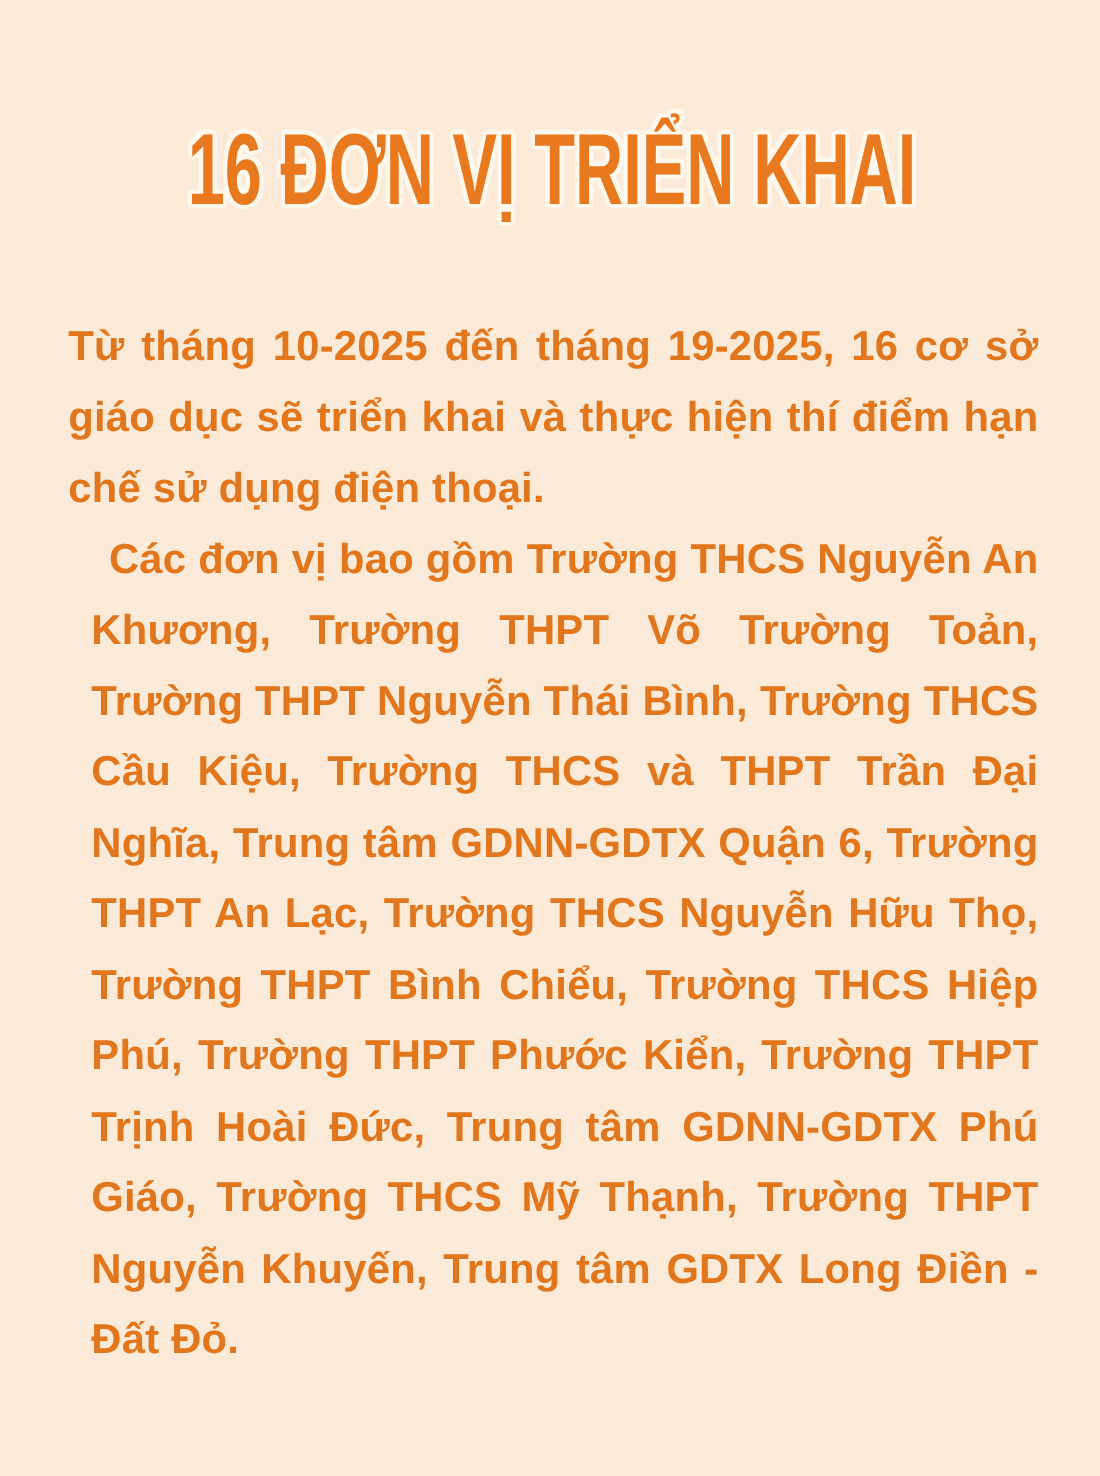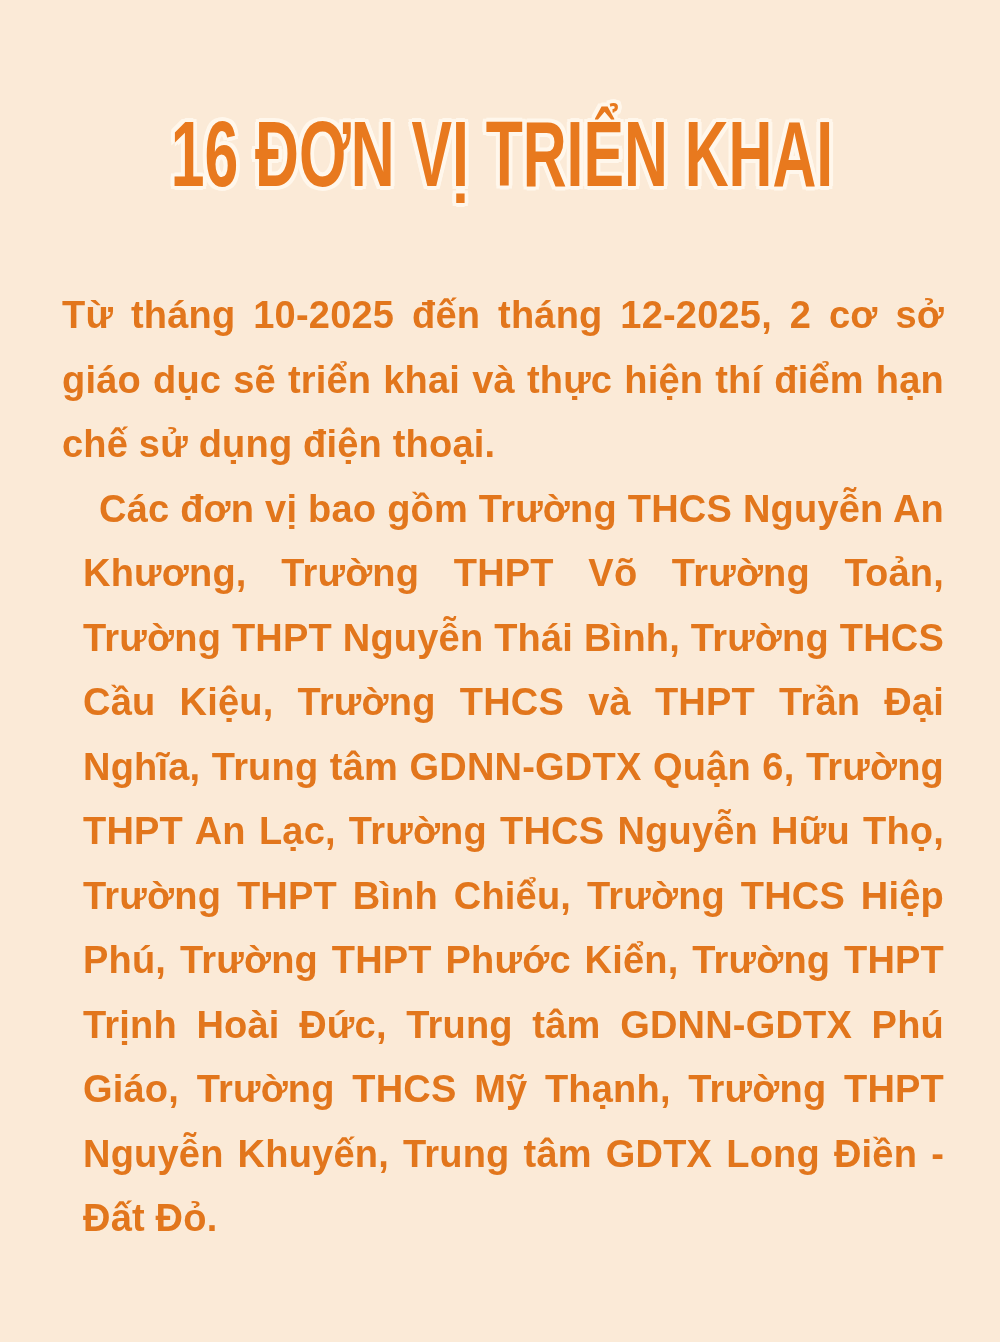--- a/index.html
+++ b/index.html
@@ -57,16 +57,16 @@
   .para.indent { text-indent: 16px; margin-left: 21px; }
 </style>
 </head>
 <body>
 
 <div class="page">
   <div class="title-wrap">
     <h1 class="page-title">16 ĐƠN VỊ TRIỂN KHAI</h1>
   </div>
   <div class="body-text">
-    <p class="para">Từ tháng 10-2025 đến tháng 12-2025, 2 cơ sở giáo dục sẽ triển khai và thực hiện thí điểm hạn chế sử dụng điện thoại.</p>
+    <p class="para">Từ tháng 10-2025 đến tháng 19-2025, 16 cơ sở giáo dục sẽ triển khai và thực hiện thí điểm hạn chế sử dụng điện thoại.</p>
     <p class="para indent">Các đơn vị bao gồm Trường THCS Nguyễn An Khương, Trường THPT Võ Trường Toản, Trường THPT Nguyễn Thái Bình, Trường THCS Cầu Kiệu, Trường THCS và THPT Trần Đại Nghĩa, Trung tâm GDNN-GDTX Quận 6, Trường THPT An Lạc, Trường THCS Nguyễn Hữu Thọ, Trường THPT Bình Chiểu, Trường THCS Hiệp Phú, Trường THPT Phước Kiển, Trường THPT Trịnh Hoài Đức, Trung tâm GDNN-GDTX Phú Giáo, Trường THCS Mỹ Thạnh, Trường THPT Nguyễn Khuyến, Trung tâm GDTX Long Điền - Đất Đỏ.</p>
   </div>
 </div>
 
 </body></html>

